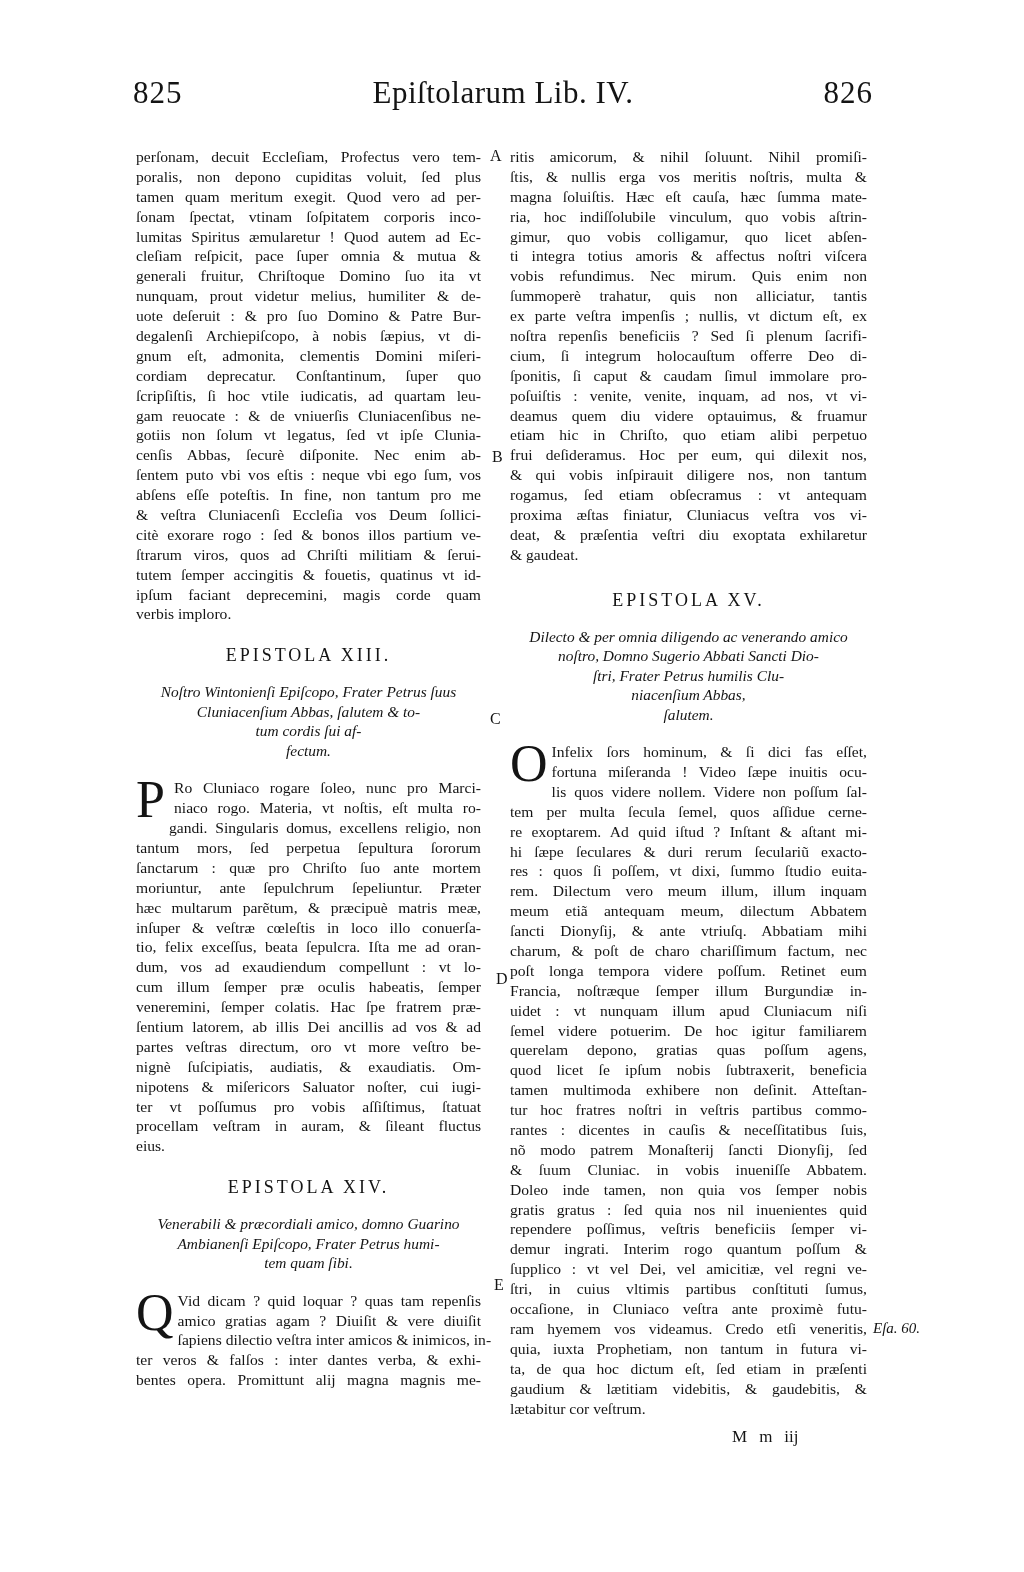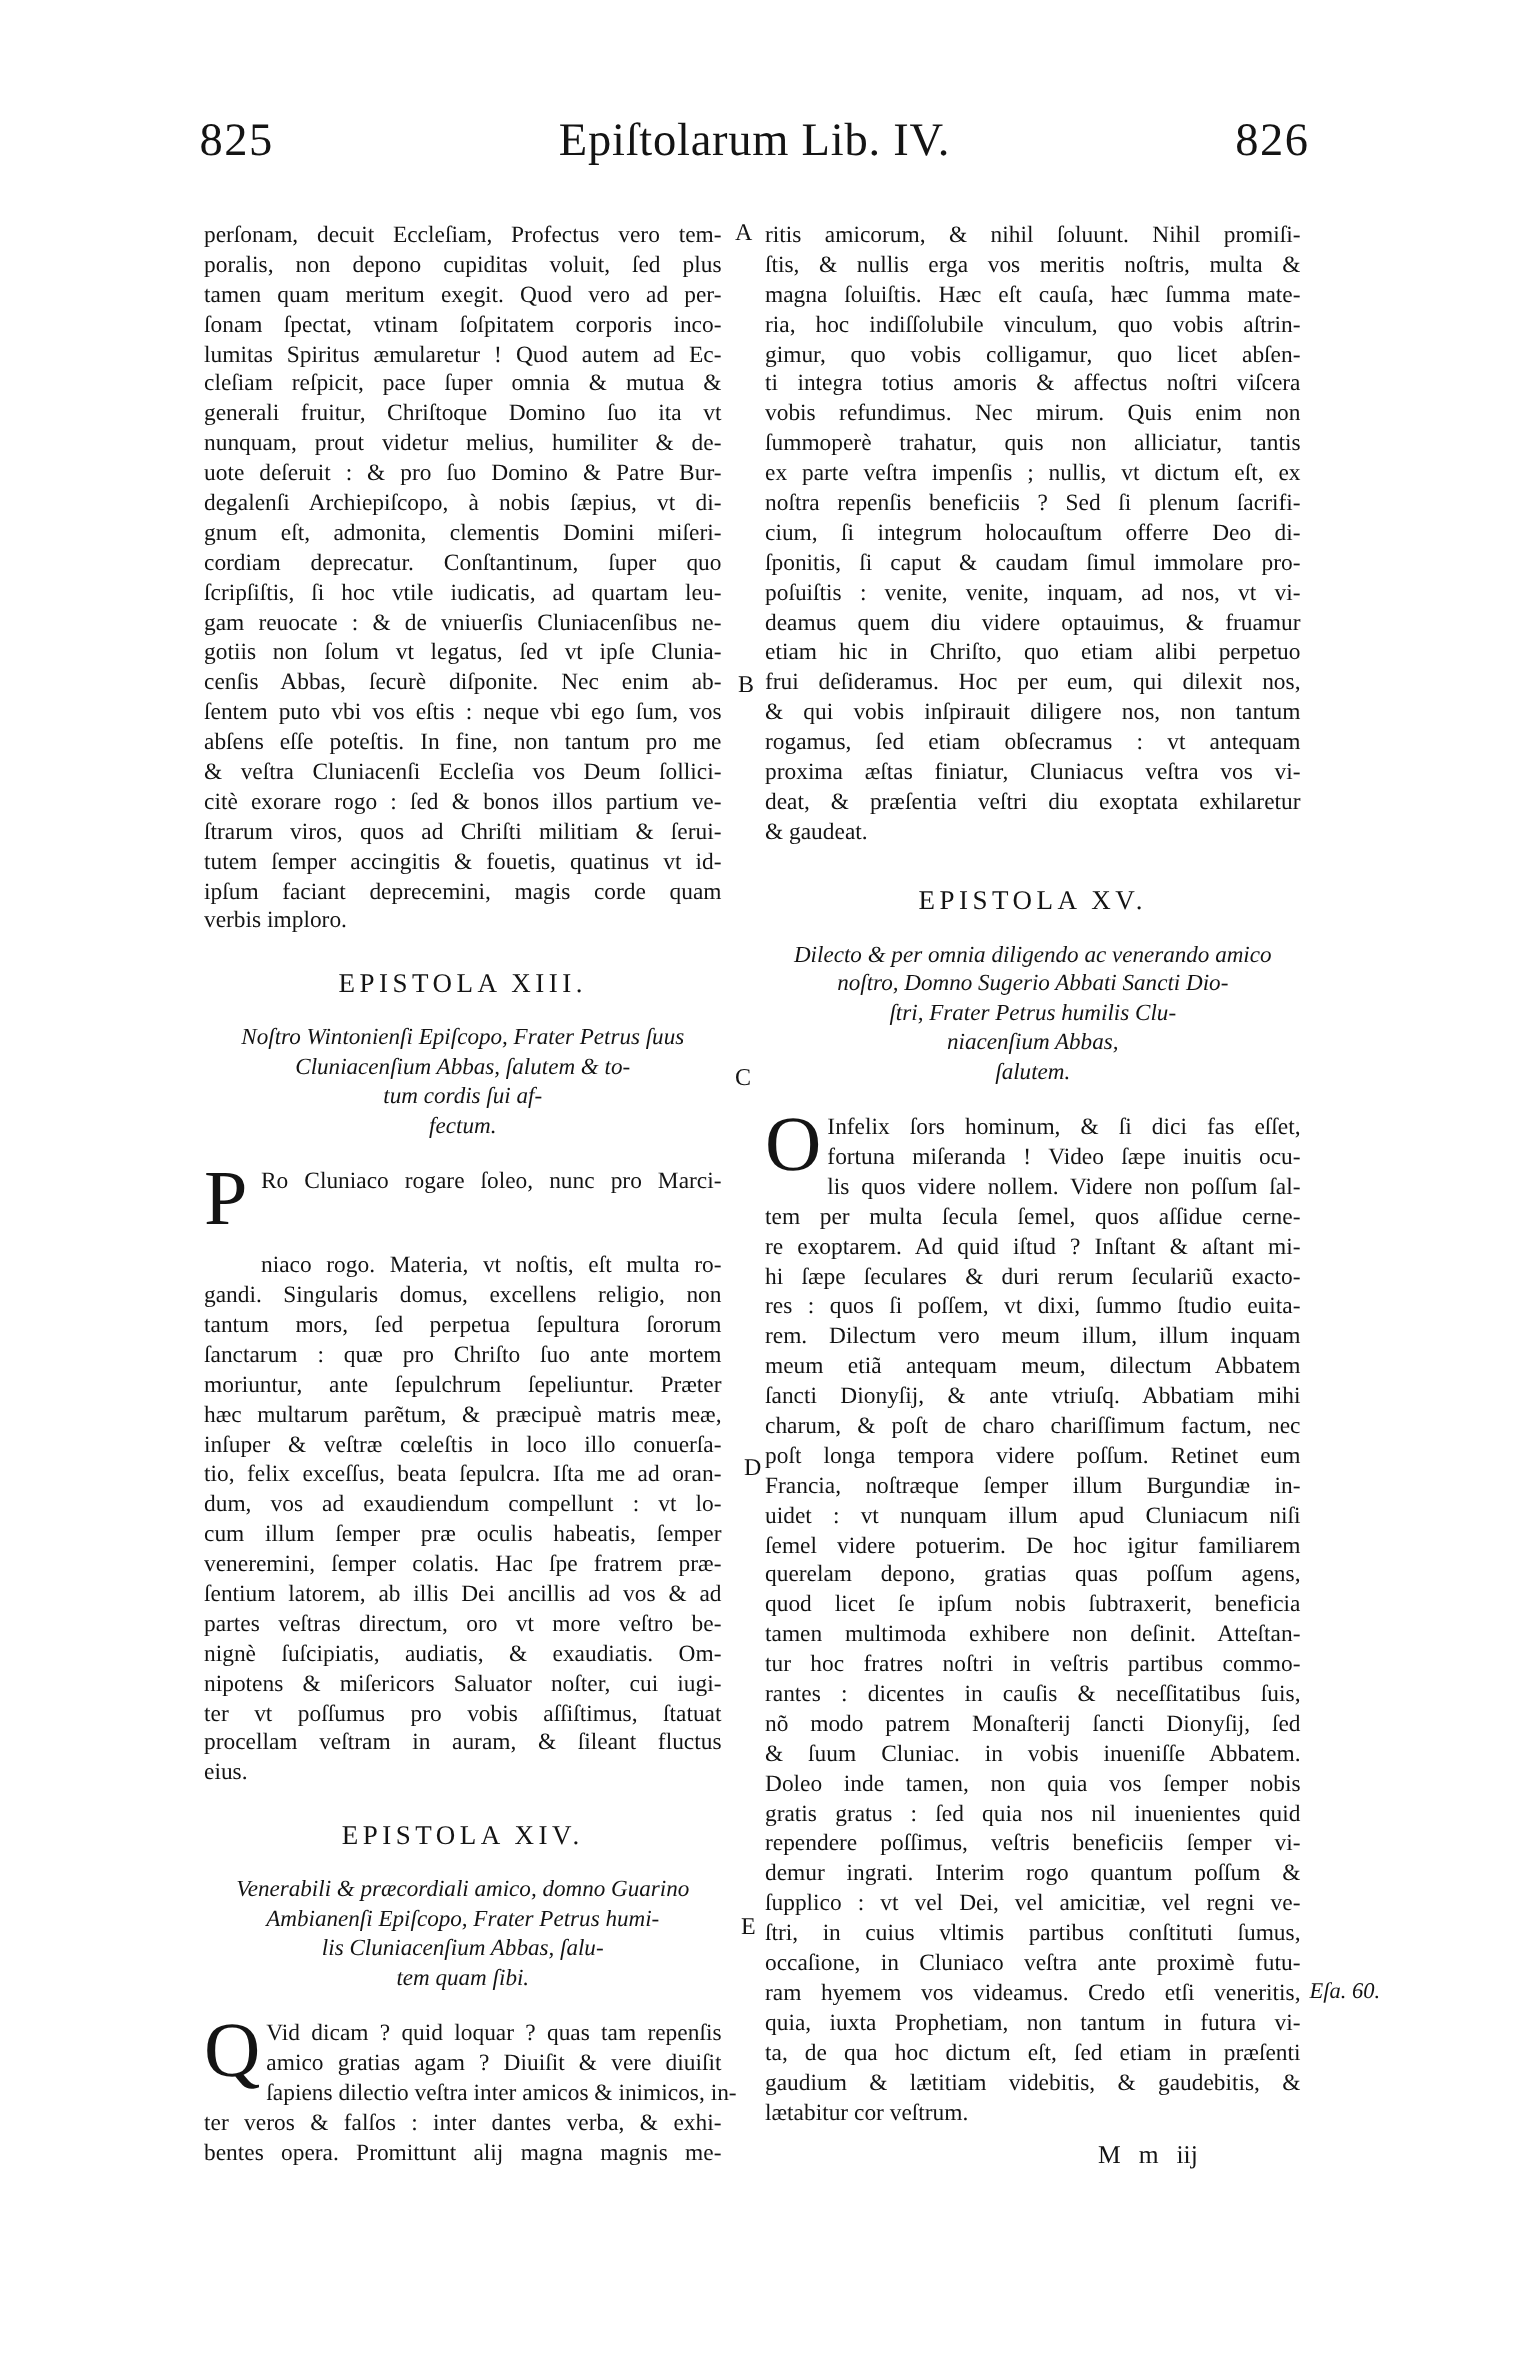--- a/index.html
+++ b/index.html
@@ -74,21 +74,21 @@
     <div class="salut" id="e13-sal">
         <span class="sl">Noſtro Wintonienſi Epiſcopo, Frater Petrus ſuus</span>
         <span class="sl">Cluniacenſium Abbas, ſalutem &amp; to-</span>
         <span class="sl">tum cordis ſui af-</span>
         <span class="sl">fectum.</span>
       </div>
     <div class="para">
       <span class="dropcap">P</span>
       <div id="e13-dc">
           <span class="indent-line" style="margin-left: 38px;">Ro Cluniaco rogare ſoleo, nunc pro Marci-</span>
-          <span class="indent-line" style="margin-left: 38px; margin-top: 36px;">niaco rogo. Materia, vt noſtis, eſt multa ro-</span>
+          <span class="indent-line" style="margin-left: 38px;">niaco rogo. Materia, vt noſtis, eſt multa ro-</span>
         </div>
       <div id="e13-body">
           <span class="ln">gandi. Singularis domus, excellens religio, non</span>
           <span class="ln">tantum mors, ſed perpetua ſepultura ſororum</span>
           <span class="ln">ſanctarum : quæ pro Chriſto ſuo ante mortem</span>
           <span class="ln">moriuntur, ante ſepulchrum ſepeliuntur. Præter</span>
           <span class="ln">hæc multarum parẽtum, &amp; præcipuè matris meæ,</span>
           <span class="ln">inſuper &amp; veſtræ cœleſtis in loco illo conuerſa-</span>
           <span class="ln">tio, felix exceſſus, beata ſepulcra. Iſta me ad oran-</span>
           <span class="ln">dum, vos ad exaudiendum compellunt : vt lo-</span>
@@ -103,21 +103,20 @@
           <span class="ln last">eius.</span>
         </div>
     </div>
   </div>
 
   <div>
     <div class="ep-title">EPISTOLA XIV.</div>
     <div class="salut" id="e14-sal">
         <span class="sl">Venerabili &amp; præcordiali amico, domno Guarino</span>
         <span class="sl">Ambianenſi Epiſcopo, Frater Petrus humi-</span>
-        <span class="sl">lis Cluniacenſium Abbas, ſalu-</span>
         <span class="sl">tem quam ſibi.</span>
       </div>
     <div class="para">
       <span class="dropcap">Q</span>
       <div id="e14-dc">
           <span class="indent-line" style="margin-left: 38px;">Vid dicam ? quid loquar ? quas tam repenſis</span>
           <span class="indent-line" style="margin-left: 38px;">amico gratias agam ? Diuiſit &amp; vere diuiſit</span>
         </div>
       <div id="e14-body">
           <span class="ln">ſapiens dilectio veſtra inter amicos &amp; inimicos, in-</span>

